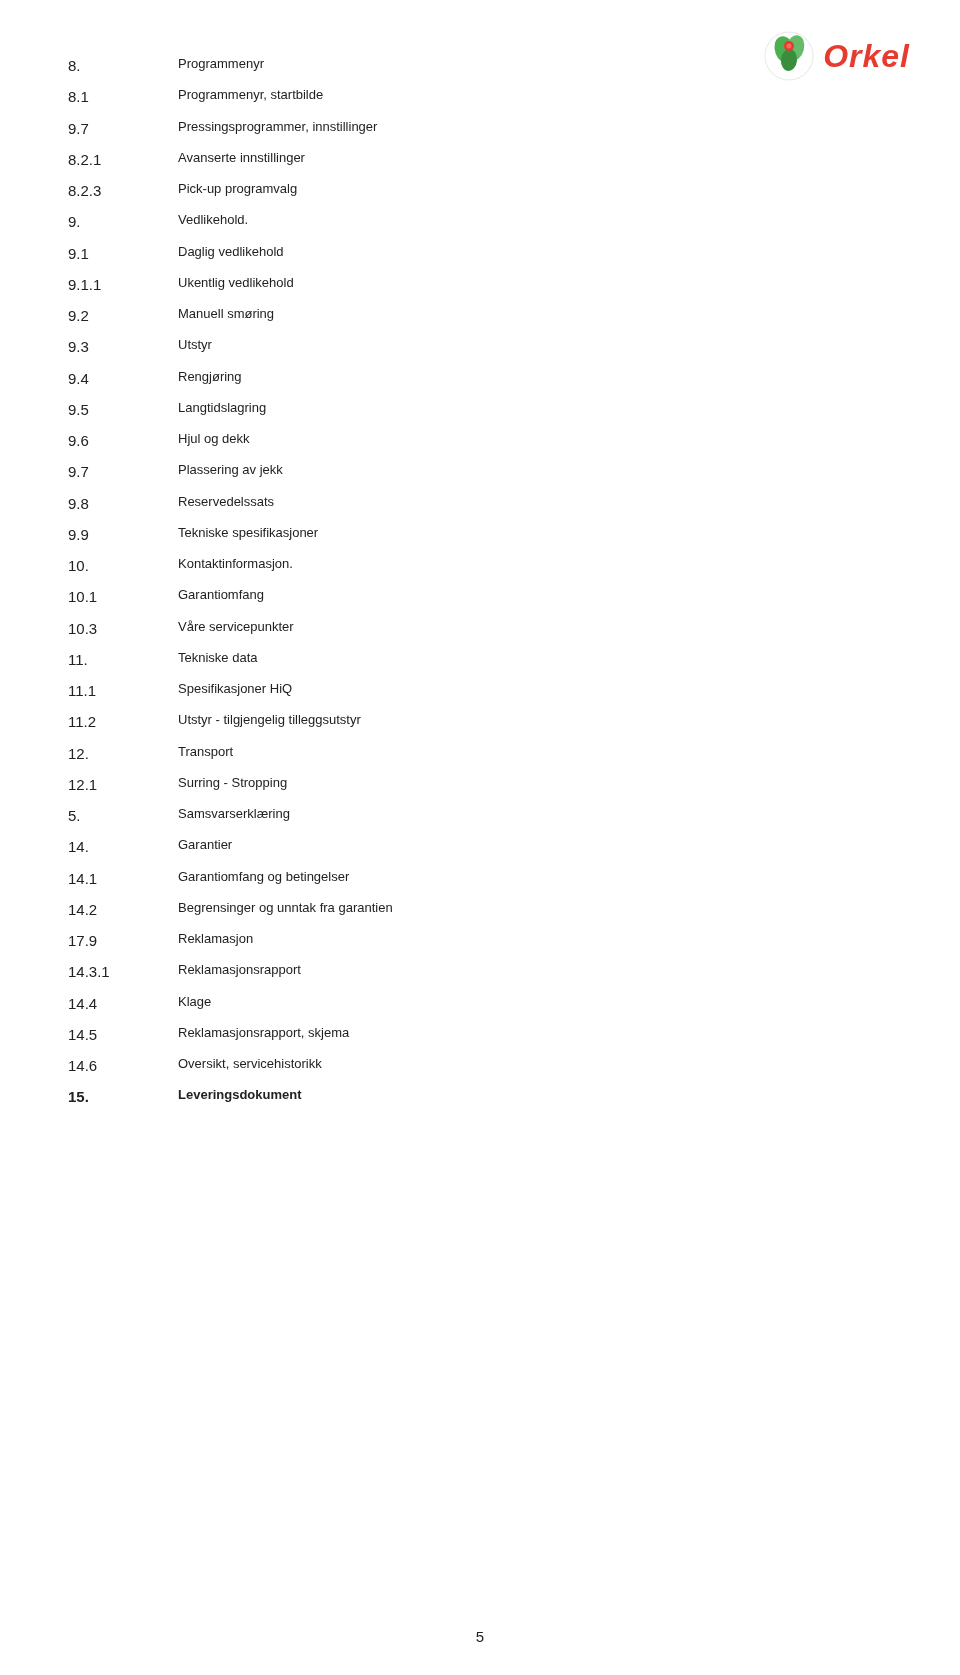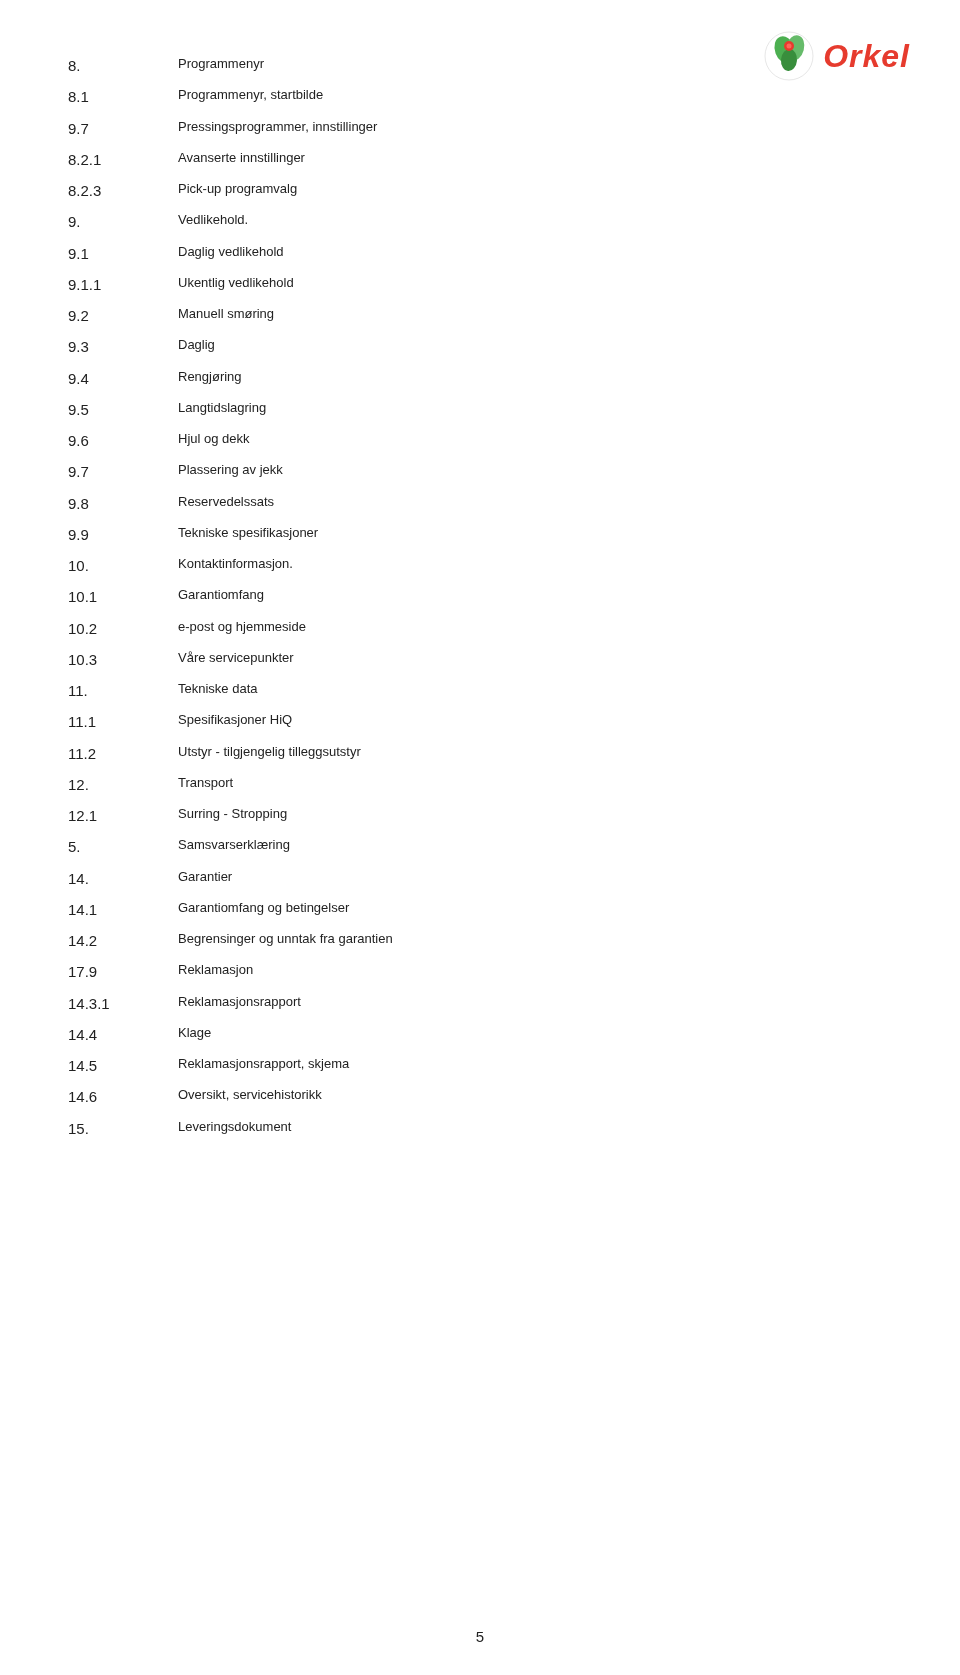--- a/index.html
+++ b/index.html
@@ -64,21 +64,21 @@
       width: 110px;
       white-space: nowrap;
       font-size: 15px;
     }
 
     .toc-table .label-col {
       font-size: 13px;
     }
 
     .bold-row td {
-      font-weight: normal;
+      font-weight: bold;
       font-size: 16px;
     }
 
     .spacer-row td {
       padding-top: 10px;
     }
 
     .page-number-area {
       position: absolute;
       bottom: 30px;
@@ -141,21 +141,21 @@
         <tr>
           <td class="num-col">9.1.1</td>
           <td class="label-col">Ukentlig vedlikehold</td>
         </tr>
         <tr>
           <td class="num-col">9.2</td>
           <td class="label-col">Manuell smøring</td>
         </tr>
         <tr>
           <td class="num-col">9.3</td>
-          <td class="label-col">Daglig</td>
+          <td class="label-col">Utstyr</td>
         </tr>
         <tr>
           <td class="num-col">9.4</td>
           <td class="label-col">Rengjøring</td>
         </tr>
         <tr>
           <td class="num-col">9.5</td>
           <td class="label-col">Langtidslagring</td>
         </tr>
         <tr>
@@ -174,24 +174,20 @@
           <td class="num-col">9.9</td>
           <td class="label-col">Tekniske spesifikasjoner</td>
         </tr>
         <tr class="spacer-row">
           <td class="num-col">10.</td>
           <td class="label-col">Kontaktinformasjon.</td>
         </tr>
         <tr>
           <td class="num-col">10.1</td>
           <td class="label-col">Garantiomfang</td>
-        </tr>
-        <tr>
-          <td class="num-col">10.2</td>
-          <td class="label-col">e-post og hjemmeside</td>
         </tr>
         <tr>
           <td class="num-col">10.3</td>
           <td class="label-col">Våre servicepunkter</td>
         </tr>
         <tr class="spacer-row">
           <td class="num-col">11.</td>
           <td class="label-col">Tekniske data</td>
         </tr>
         <tr>

